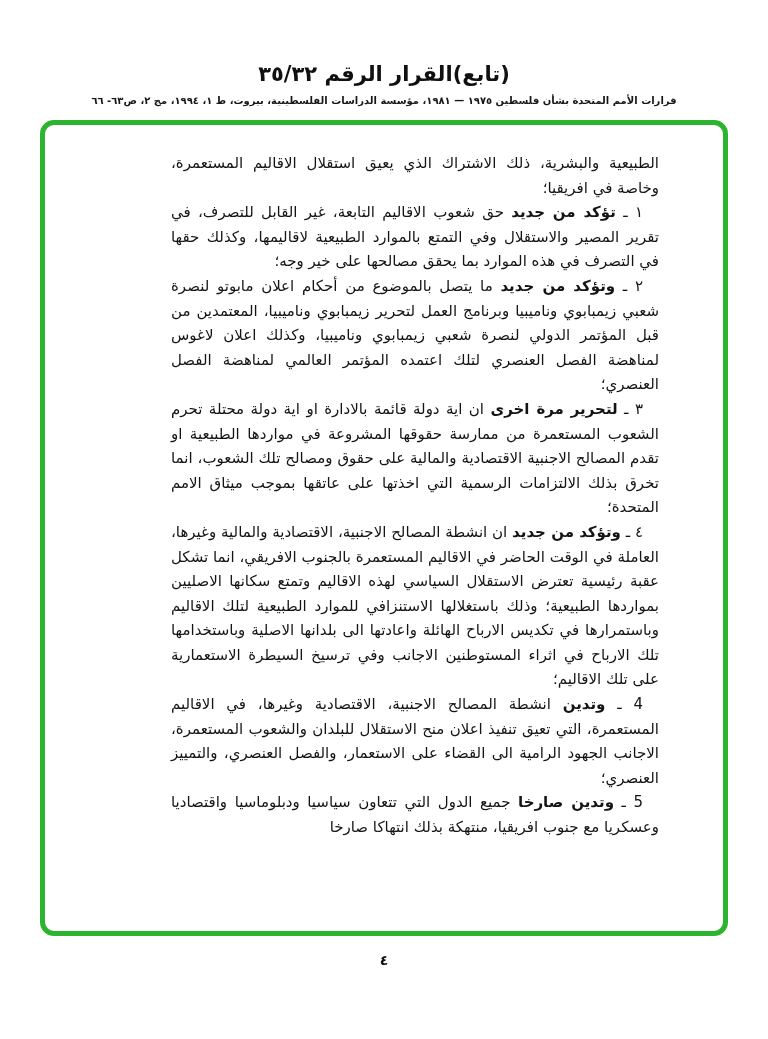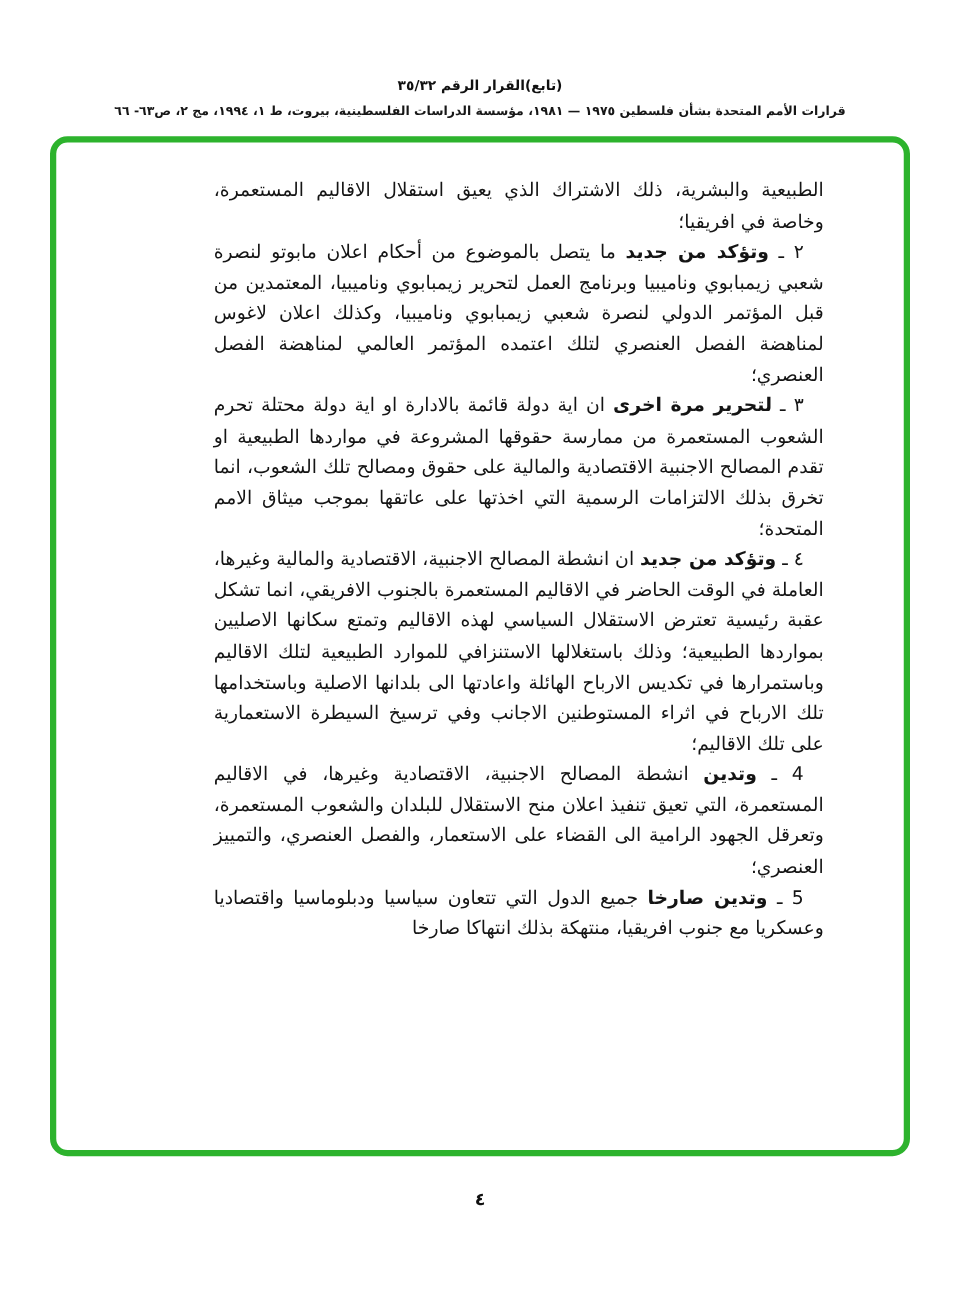--- a/index.html
+++ b/index.html
@@ -9,21 +9,21 @@
     background: #ffffff;
     font-family: "DejaVu Sans", sans-serif;
     color: #1a1a1a;
     position: relative;
     overflow: hidden;
   }
   .doc-header { direction: rtl; }
   .doc-title {
     padding-top: 62px;
     text-align: center;
-    font-size: 11px;
+    font-size: 21px;
     font-weight: bold;
     letter-spacing: 0.5px;
     color: #101010;
   }
   .doc-citation {
     margin-top: 9px;
     text-align: center;
     font-size: 10px;
     font-weight: bold;
     color: #171717;
@@ -65,24 +65,25 @@
 
   <header class="doc-header">
     <div class="doc-title">(تابع)القرار الرقم  ٣٥/٣٢</div>
     <div class="doc-citation">قرارات الأمم المتحدة بشأن فلسطين ١٩٧٥ — ١٩٨١، مؤسسة الدراسات الفلسطينية، بيروت، ط ١، ١٩٩٤، مج ٢، ص٦٣- ٦٦</div>
   </header>
 
   <div class="content-frame" style="border-color: rgb(45, 179, 45);">
     <div class="text-column">
       <p class="para">الطبيعية والبشرية، ذلك الاشتراك الذي يعيق استقلال الاقاليم المستعمرة، وخاصة في افريقيا؛</p>
       <div>
+          <p class="para numbered"><span>١ ـ </span><b>تؤكد من جديد</b><span> حق شعوب الاقاليم التابعة، غير القابل للتصرف، في تقرير المصير والاستقلال وفي التمتع بالموارد الطبيعية لاقاليمها، وكذلك حقها في التصرف في هذه الموارد بما يحقق مصالحها على خير وجه؛</span></p>
           <p class="para numbered"><span>٢ ـ </span><b>وتؤكد من جديد</b><span> ما يتصل بالموضوع من أحكام اعلان مابوتو لنصرة شعبي زيمبابوي وناميبيا وبرنامج العمل لتحرير زيمبابوي وناميبيا، المعتمدين من قبل المؤتمر الدولي لنصرة شعبي زيمبابوي وناميبيا، وكذلك اعلان لاغوس لمناهضة الفصل العنصري لتلك اعتمده المؤتمر العالمي لمناهضة الفصل العنصري؛</span></p>
           <p class="para numbered"><span>٣ ـ </span><b>لتحرير مرة اخرى</b><span> ان اية دولة قائمة بالادارة او اية دولة محتلة تحرم الشعوب المستعمرة من ممارسة حقوقها المشروعة في مواردها الطبيعية او تقدم المصالح الاجنبية الاقتصادية والمالية على حقوق ومصالح تلك الشعوب، انما تخرق بذلك الالتزامات الرسمية التي اخذتها على عاتقها بموجب ميثاق الامم المتحدة؛</span></p>
           <p class="para numbered"><span>٤ ـ </span><b>وتؤكد من جديد</b><span> ان انشطة المصالح الاجنبية، الاقتصادية والمالية وغيرها، العاملة في الوقت الحاضر في الاقاليم المستعمرة بالجنوب الافريقي، انما تشكل عقبة رئيسية تعترض الاستقلال السياسي لهذه الاقاليم وتمتع سكانها الاصليين بمواردها الطبيعية؛ وذلك باستغلالها الاستنزافي للموارد الطبيعية لتلك الاقاليم وباستمرارها في تكديس الارباح الهائلة واعادتها الى بلدانها الاصلية وباستخدامها تلك الارباح في اثراء المستوطنين الاجانب وفي ترسيخ السيطرة الاستعمارية على تلك الاقاليم؛</span></p>
-          <p class="para numbered"><span>4 ـ </span><b>وتدين</b><span> انشطة المصالح الاجنبية، الاقتصادية وغيرها، في الاقاليم المستعمرة، التي تعيق تنفيذ اعلان منح الاستقلال للبلدان والشعوب المستعمرة، وتعرقل الجهود الرامية الى القضاء على الاستعمار، والفصل العنصري، والتمييز العنصري؛</span></p>
+          <p class="para numbered"><span>4 ـ </span><b>وتدين</b><span> انشطة المصالح الاجنبية، الاقتصادية وغيرها، في الاقاليم المستعمرة، التي تعيق تنفيذ اعلان منح الاستقلال للبلدان والشعوب المستعمرة، الاجانب الجهود الرامية الى القضاء على الاستعمار، والفصل العنصري، والتمييز العنصري؛</span></p>
           <p class="para numbered"><span>5 ـ </span><b>وتدين صارخا</b><span> جميع الدول التي تتعاون سياسيا ودبلوماسيا واقتصاديا وعسكريا مع جنوب افريقيا، منتهكة بذلك انتهاكا صارخا</span></p>
         </div>
     </div>
   </div>
 
   <div class="page-number">٤</div>
 
 </div>
 
 </body></html>

